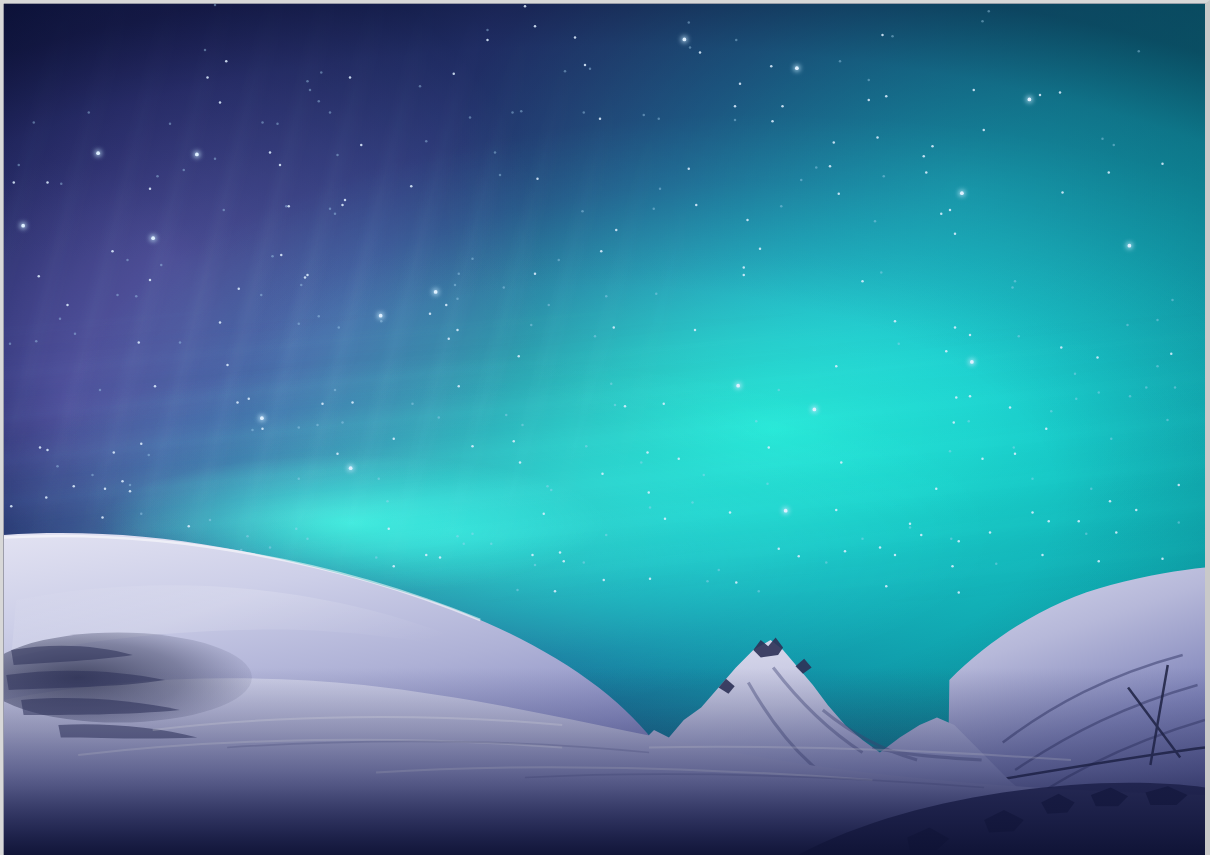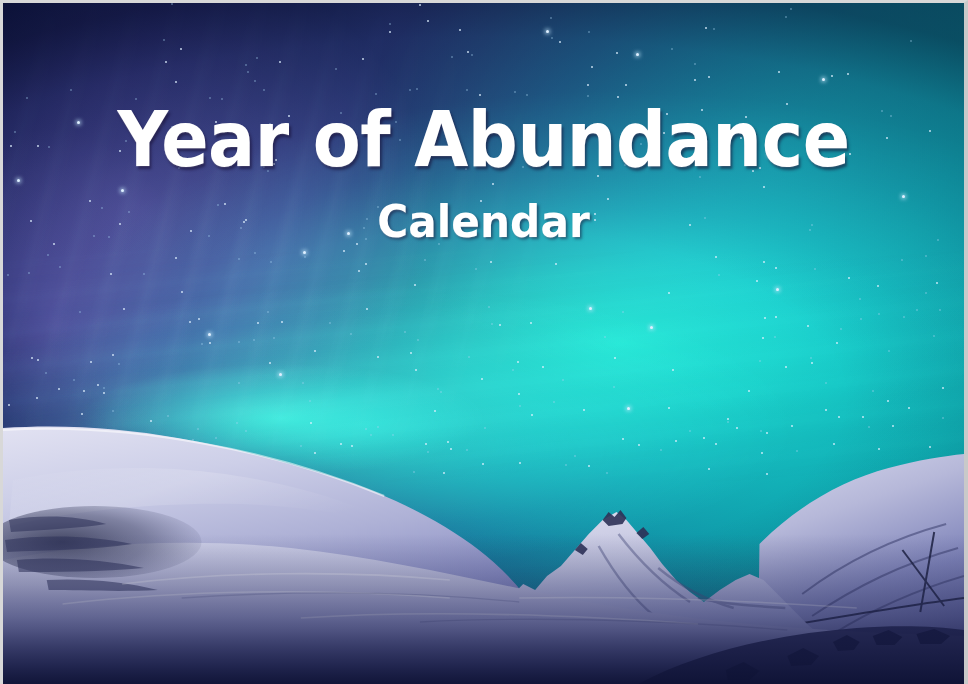--- a/index.html
+++ b/index.html
@@ -692,18 +692,14 @@
           <path d="M 920,250 l 18,-5 16,7 -9,8 -21,0 Z"></path>
           <path d="M 790,272 l 16,-8 16,8 -8,9 -20,1 Z"></path>
           <path d="M 728,286 l 18,-8 16,9 -10,9 -22,0 Z"></path>
         </g>
 
         <rect x="0" y="150" width="968" height="150" fill="url(#gForeDark)"></rect>
       </svg>
     </div>
   </div>
 
-  <div id="titleblock">
-    <span id="maintitle">Year of Abundance</span>
-    <span id="subtitle">Calendar</span>
-  </div>
 
 </div>
 
 </body></html>

